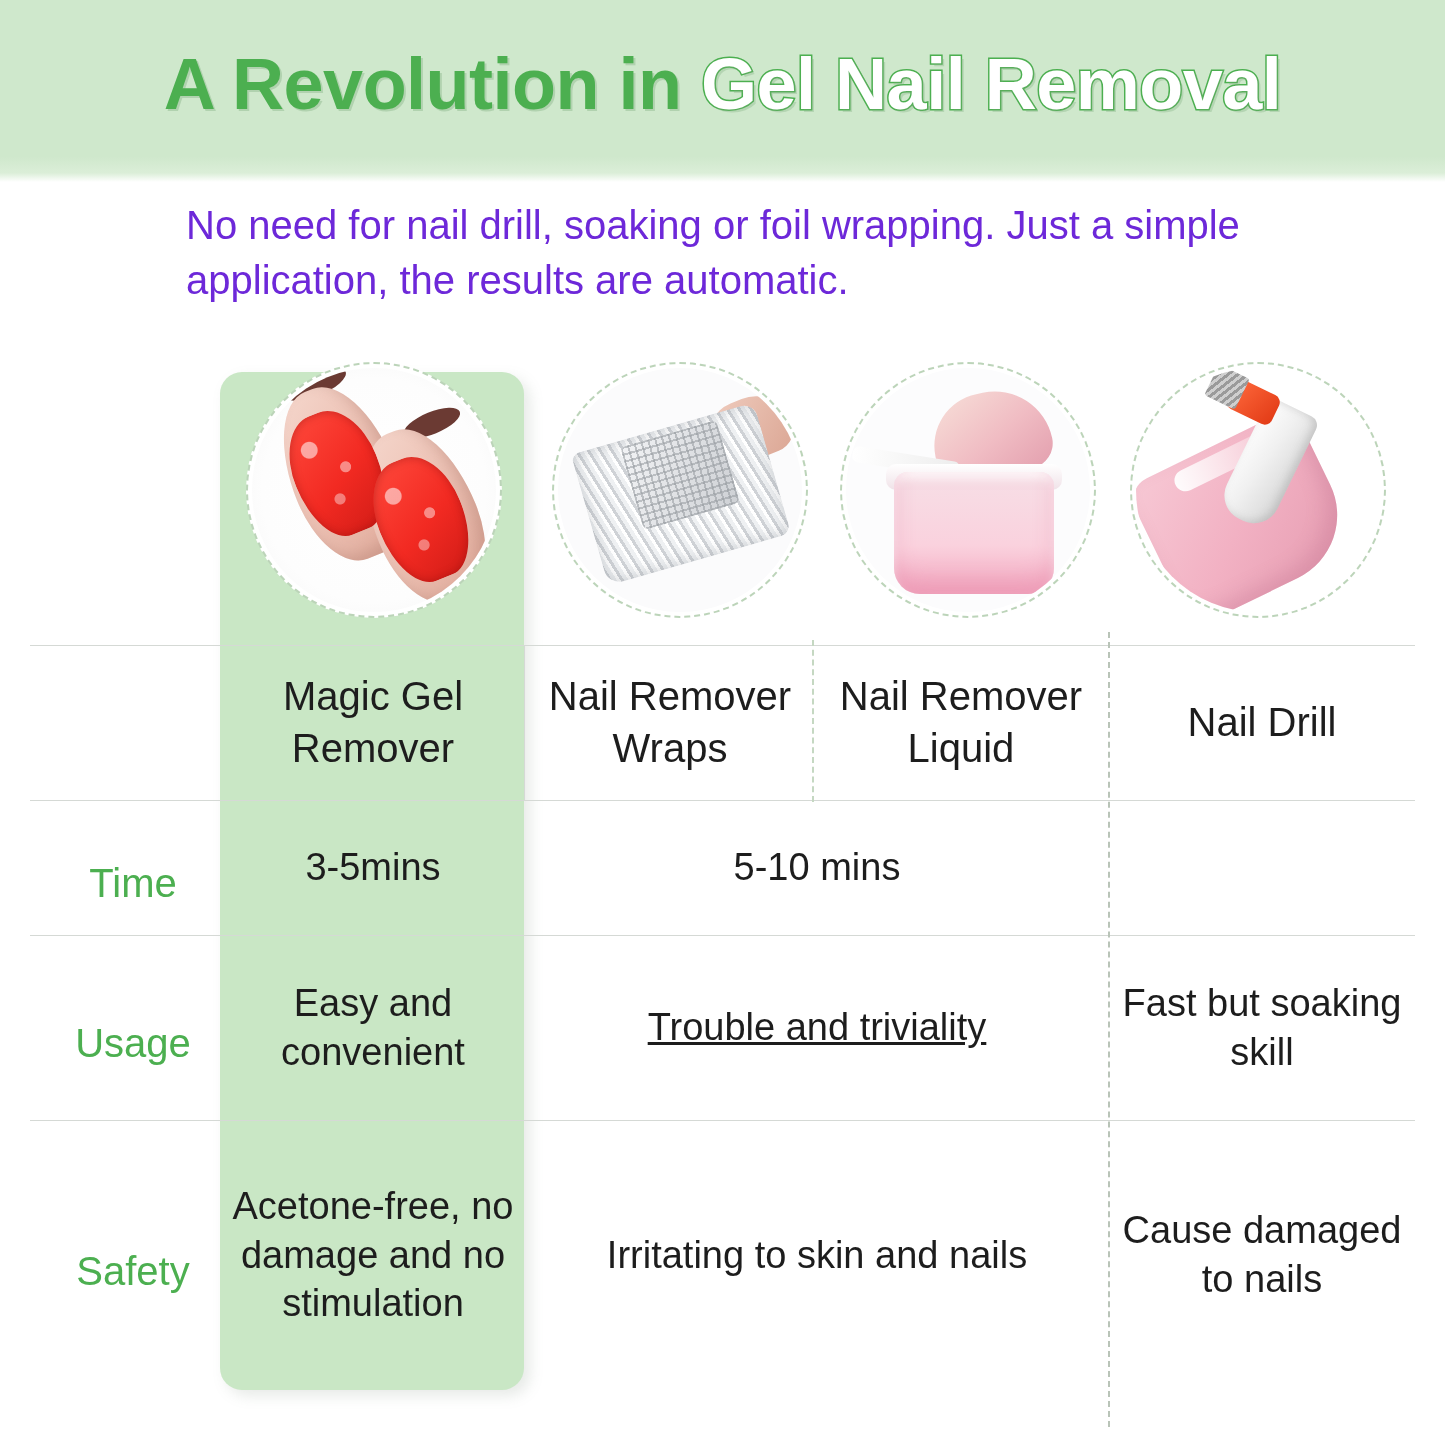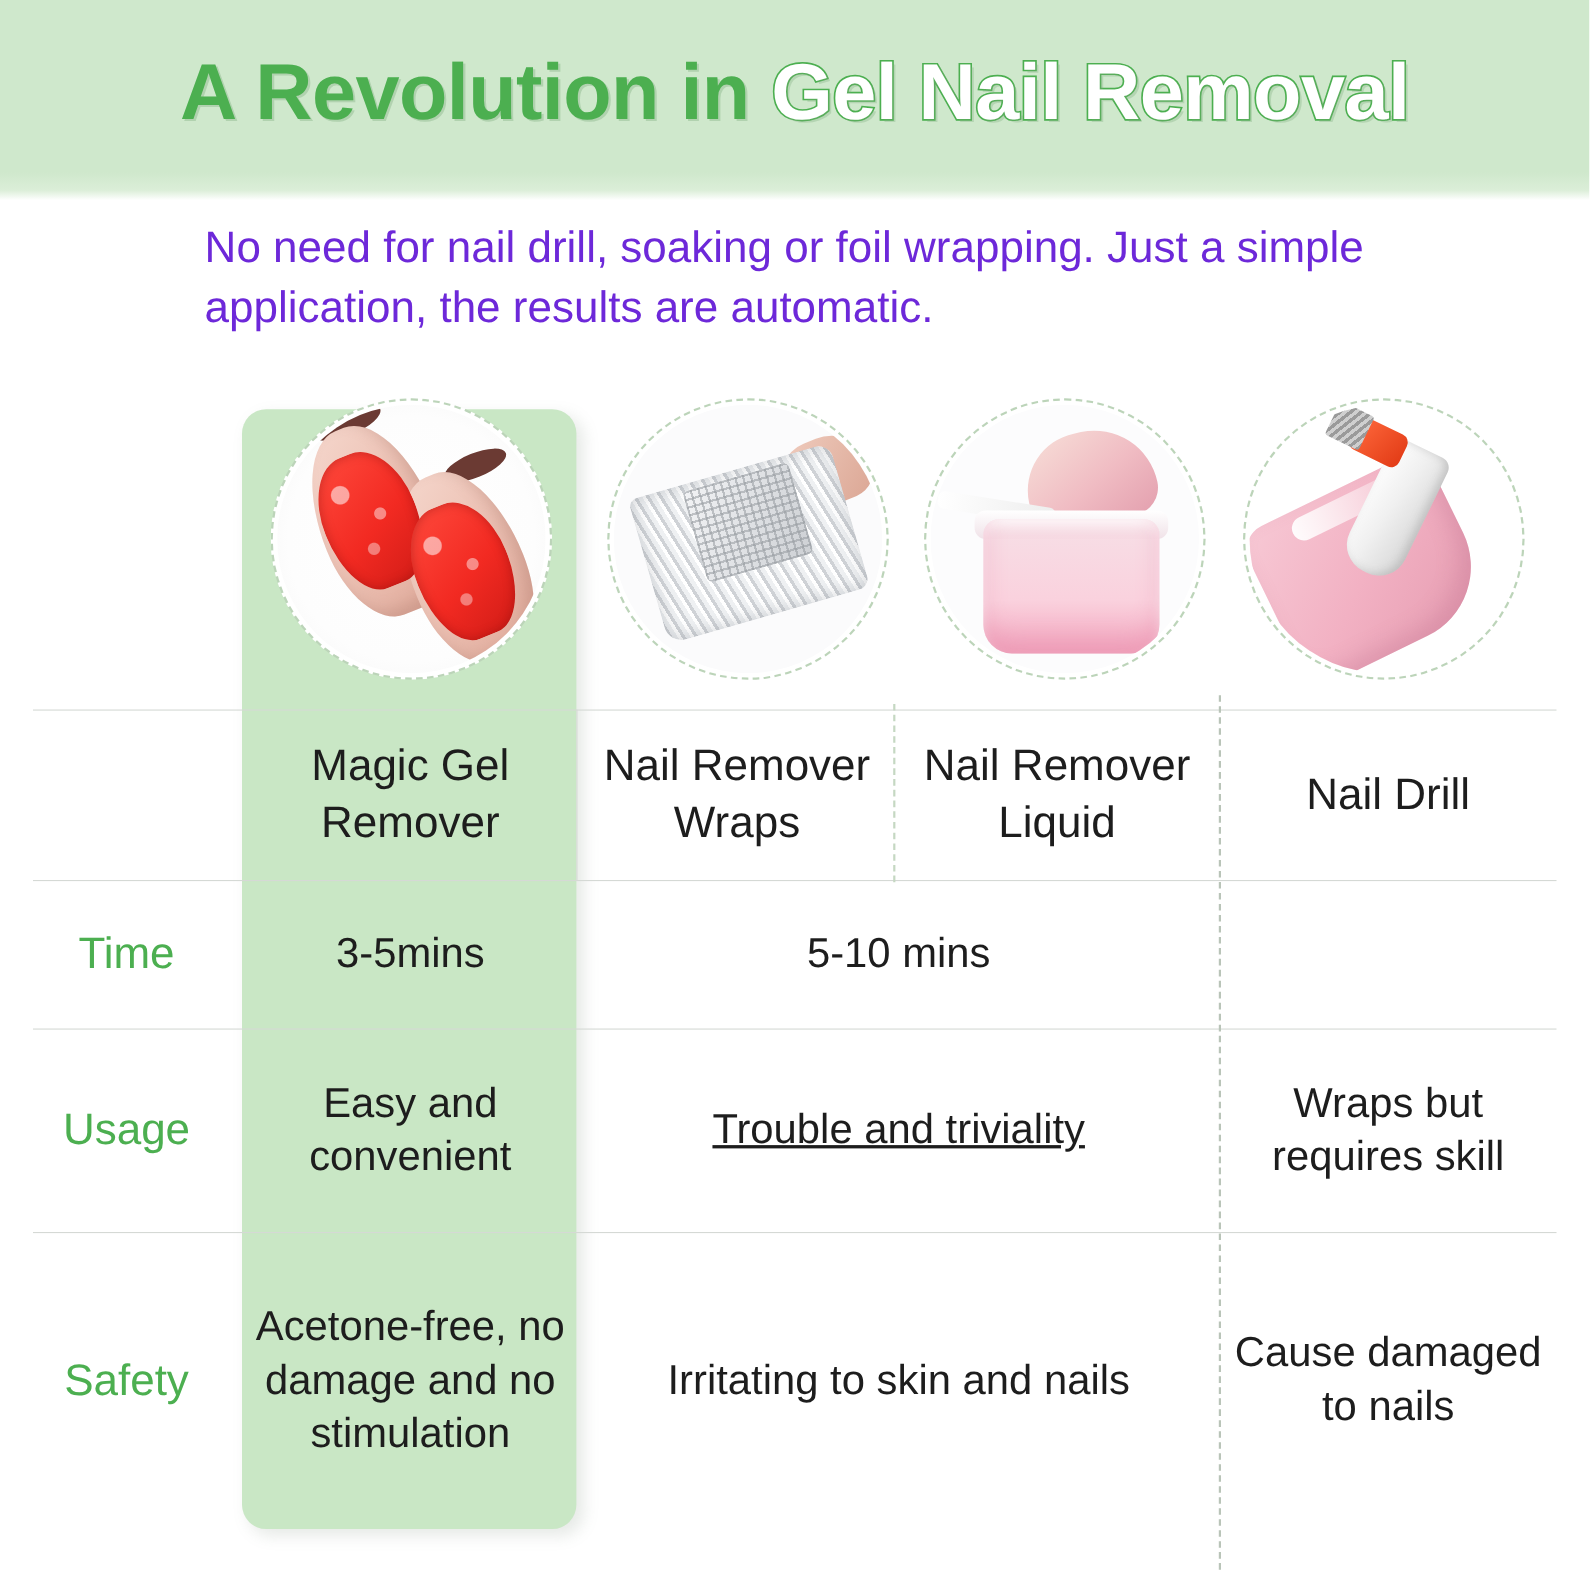--- a/index.html
+++ b/index.html
@@ -267,28 +267,29 @@
     font-size: 38px;
     line-height: 1.28;
     font-weight: 400;
     display: flex;
     align-items: center;
     justify-content: center;
   }
   .rowlabel {
     position: absolute;
     z-index: 3;
-    left: 20px;
+    left: 38px;
     width: 190px;
     text-align: center;
     color: #4caf50;
     font-size: 40px;
     display: flex;
     align-items: center;
     justify-content: center;
+    margin-top: 16px;
   }
 
   
   .hdr { top: 305px; height: 155px; font-size: 40px; }
   .hdr.h1 { left: 228px; width: 290px; }
   .hdr.h2 { left: 528px; width: 284px; }
   .hdr.h3 { left: 816px; width: 290px; }
   .hdr.h4 { left: 1112px; width: 300px; }
 
   
@@ -394,20 +395,20 @@
   <div class="cell hdr h3">Nail Remover Liquid</div>
   <div class="cell hdr h4">Nail Drill</div>
 
   <div class="rowlabel lbl-time">Time</div>
   <div class="cell r-time c1">3-5mins</div>
   <div class="cell r-time c23">5-10 mins</div>
 
   <div class="rowlabel lbl-usage">Usage</div>
   <div class="cell r-usage c1">Easy and convenient</div>
   <div class="cell r-usage c23">Trouble and triviality</div>
-  <div class="cell r-usage c4">Wraps but requires skill</div>
+  <div class="cell r-usage c4">Fast but soaking skill</div>
 
   <div class="rowlabel lbl-safety">Safety</div>
   <div class="cell r-safety c1">Acetone-free, no damage and no stimulation</div>
   <div class="cell r-safety c23">Irritating to skin and nails</div>
   <div class="cell r-safety c4">Cause damaged to nails</div>
 
 </div>
 
 </body></html>

